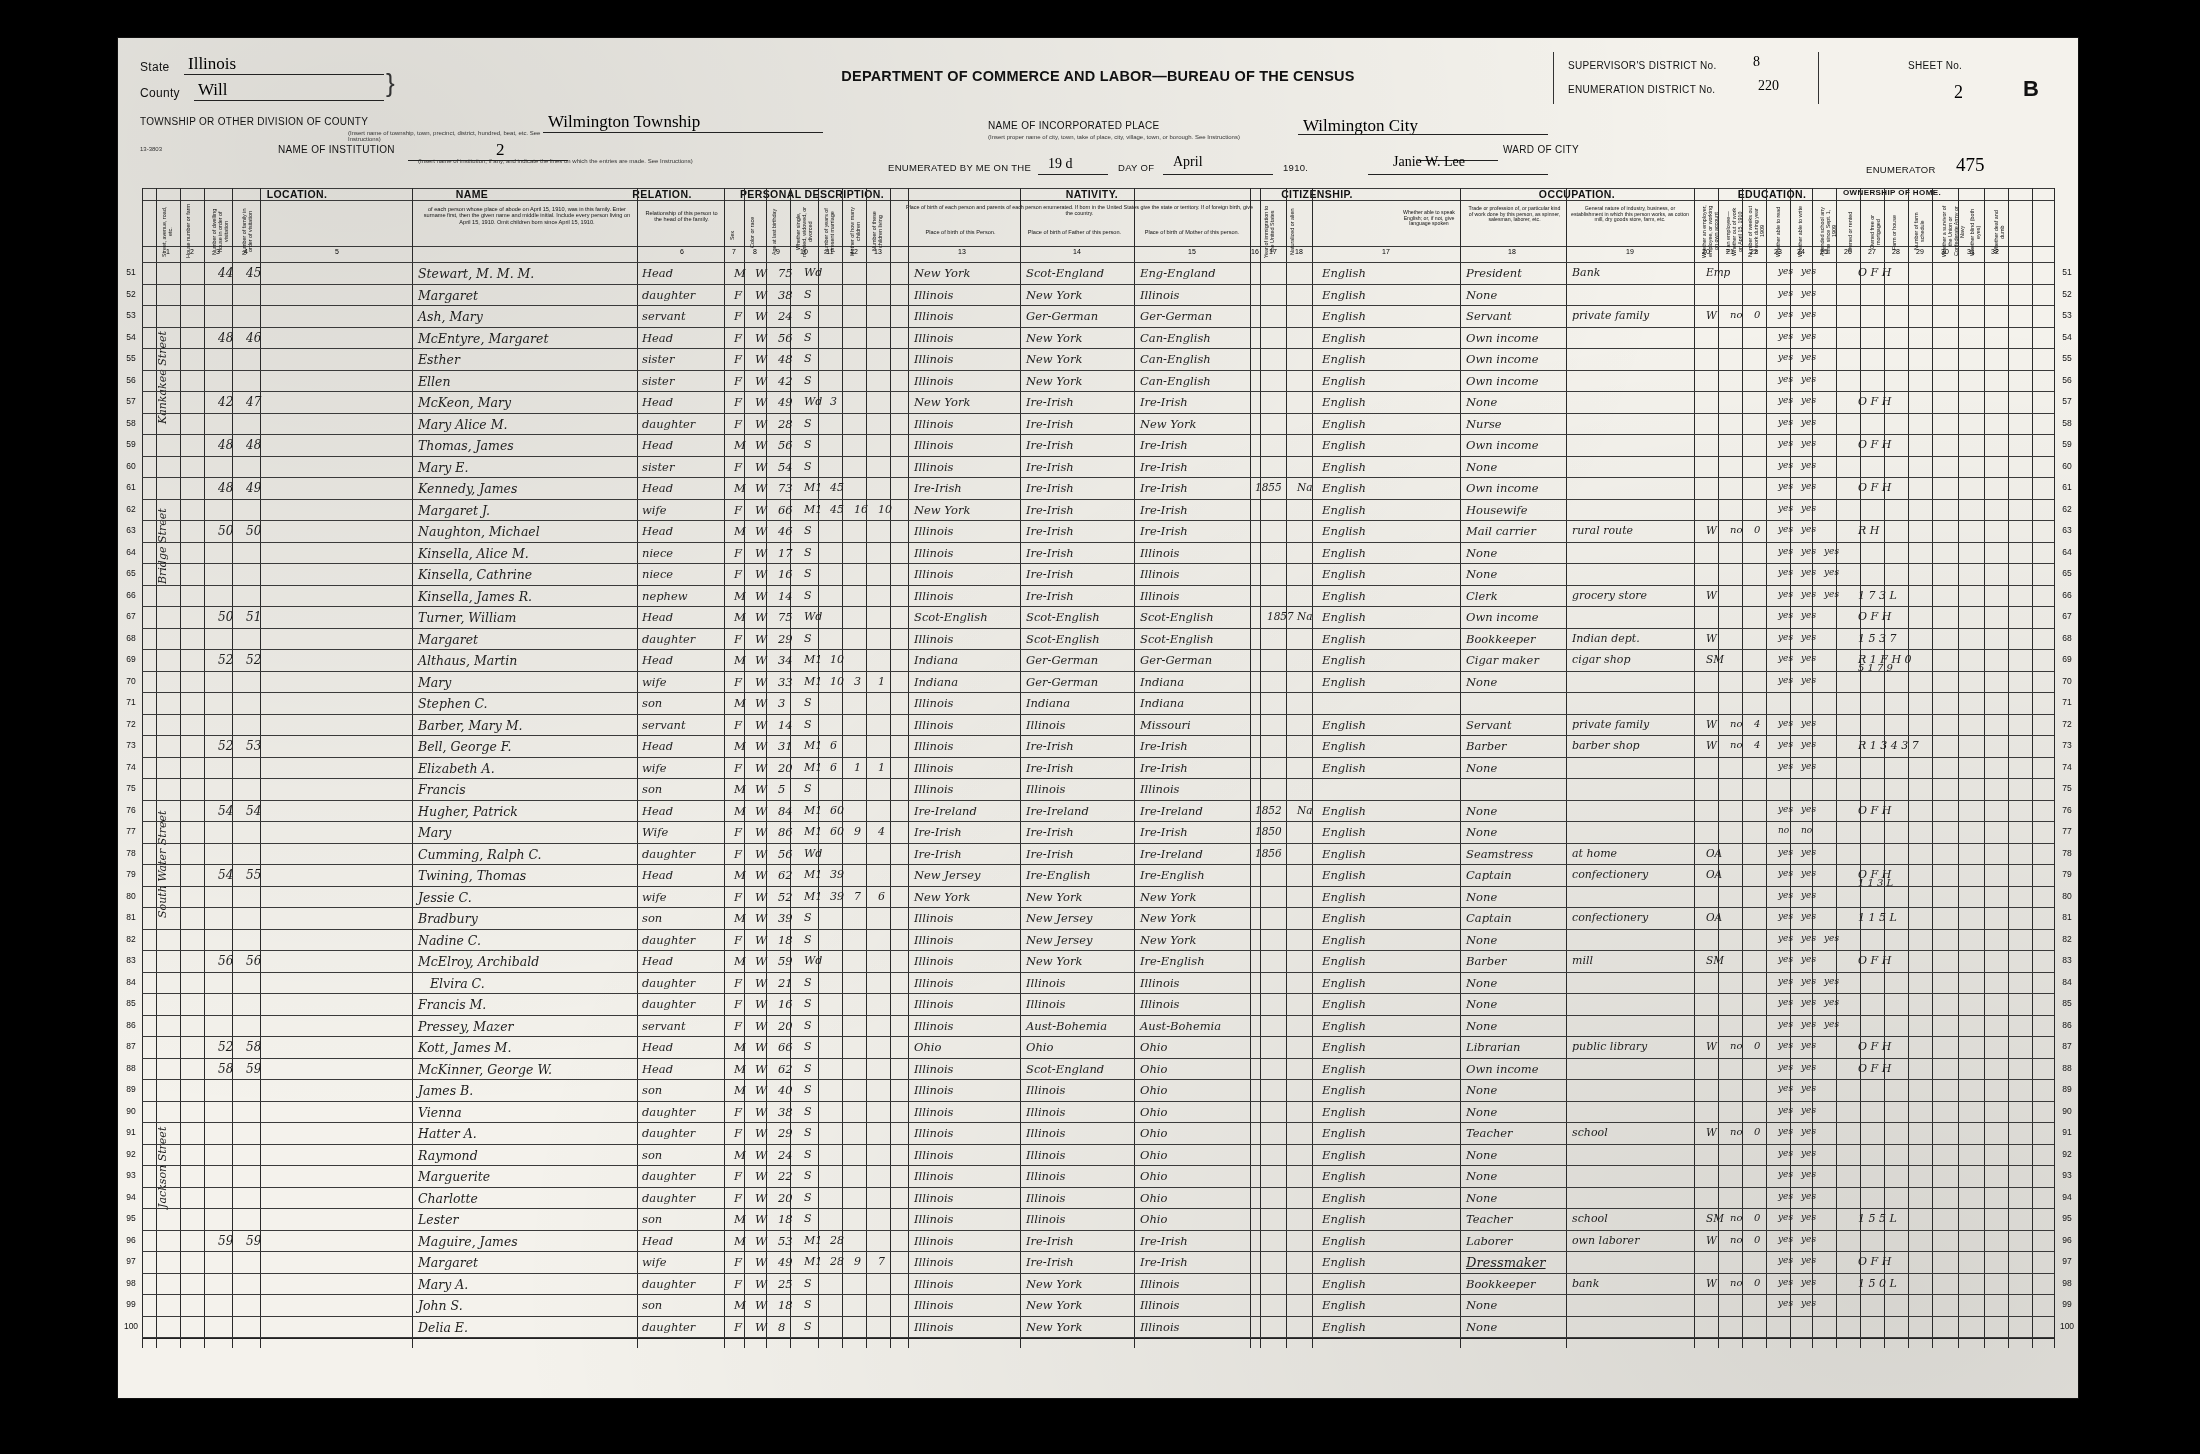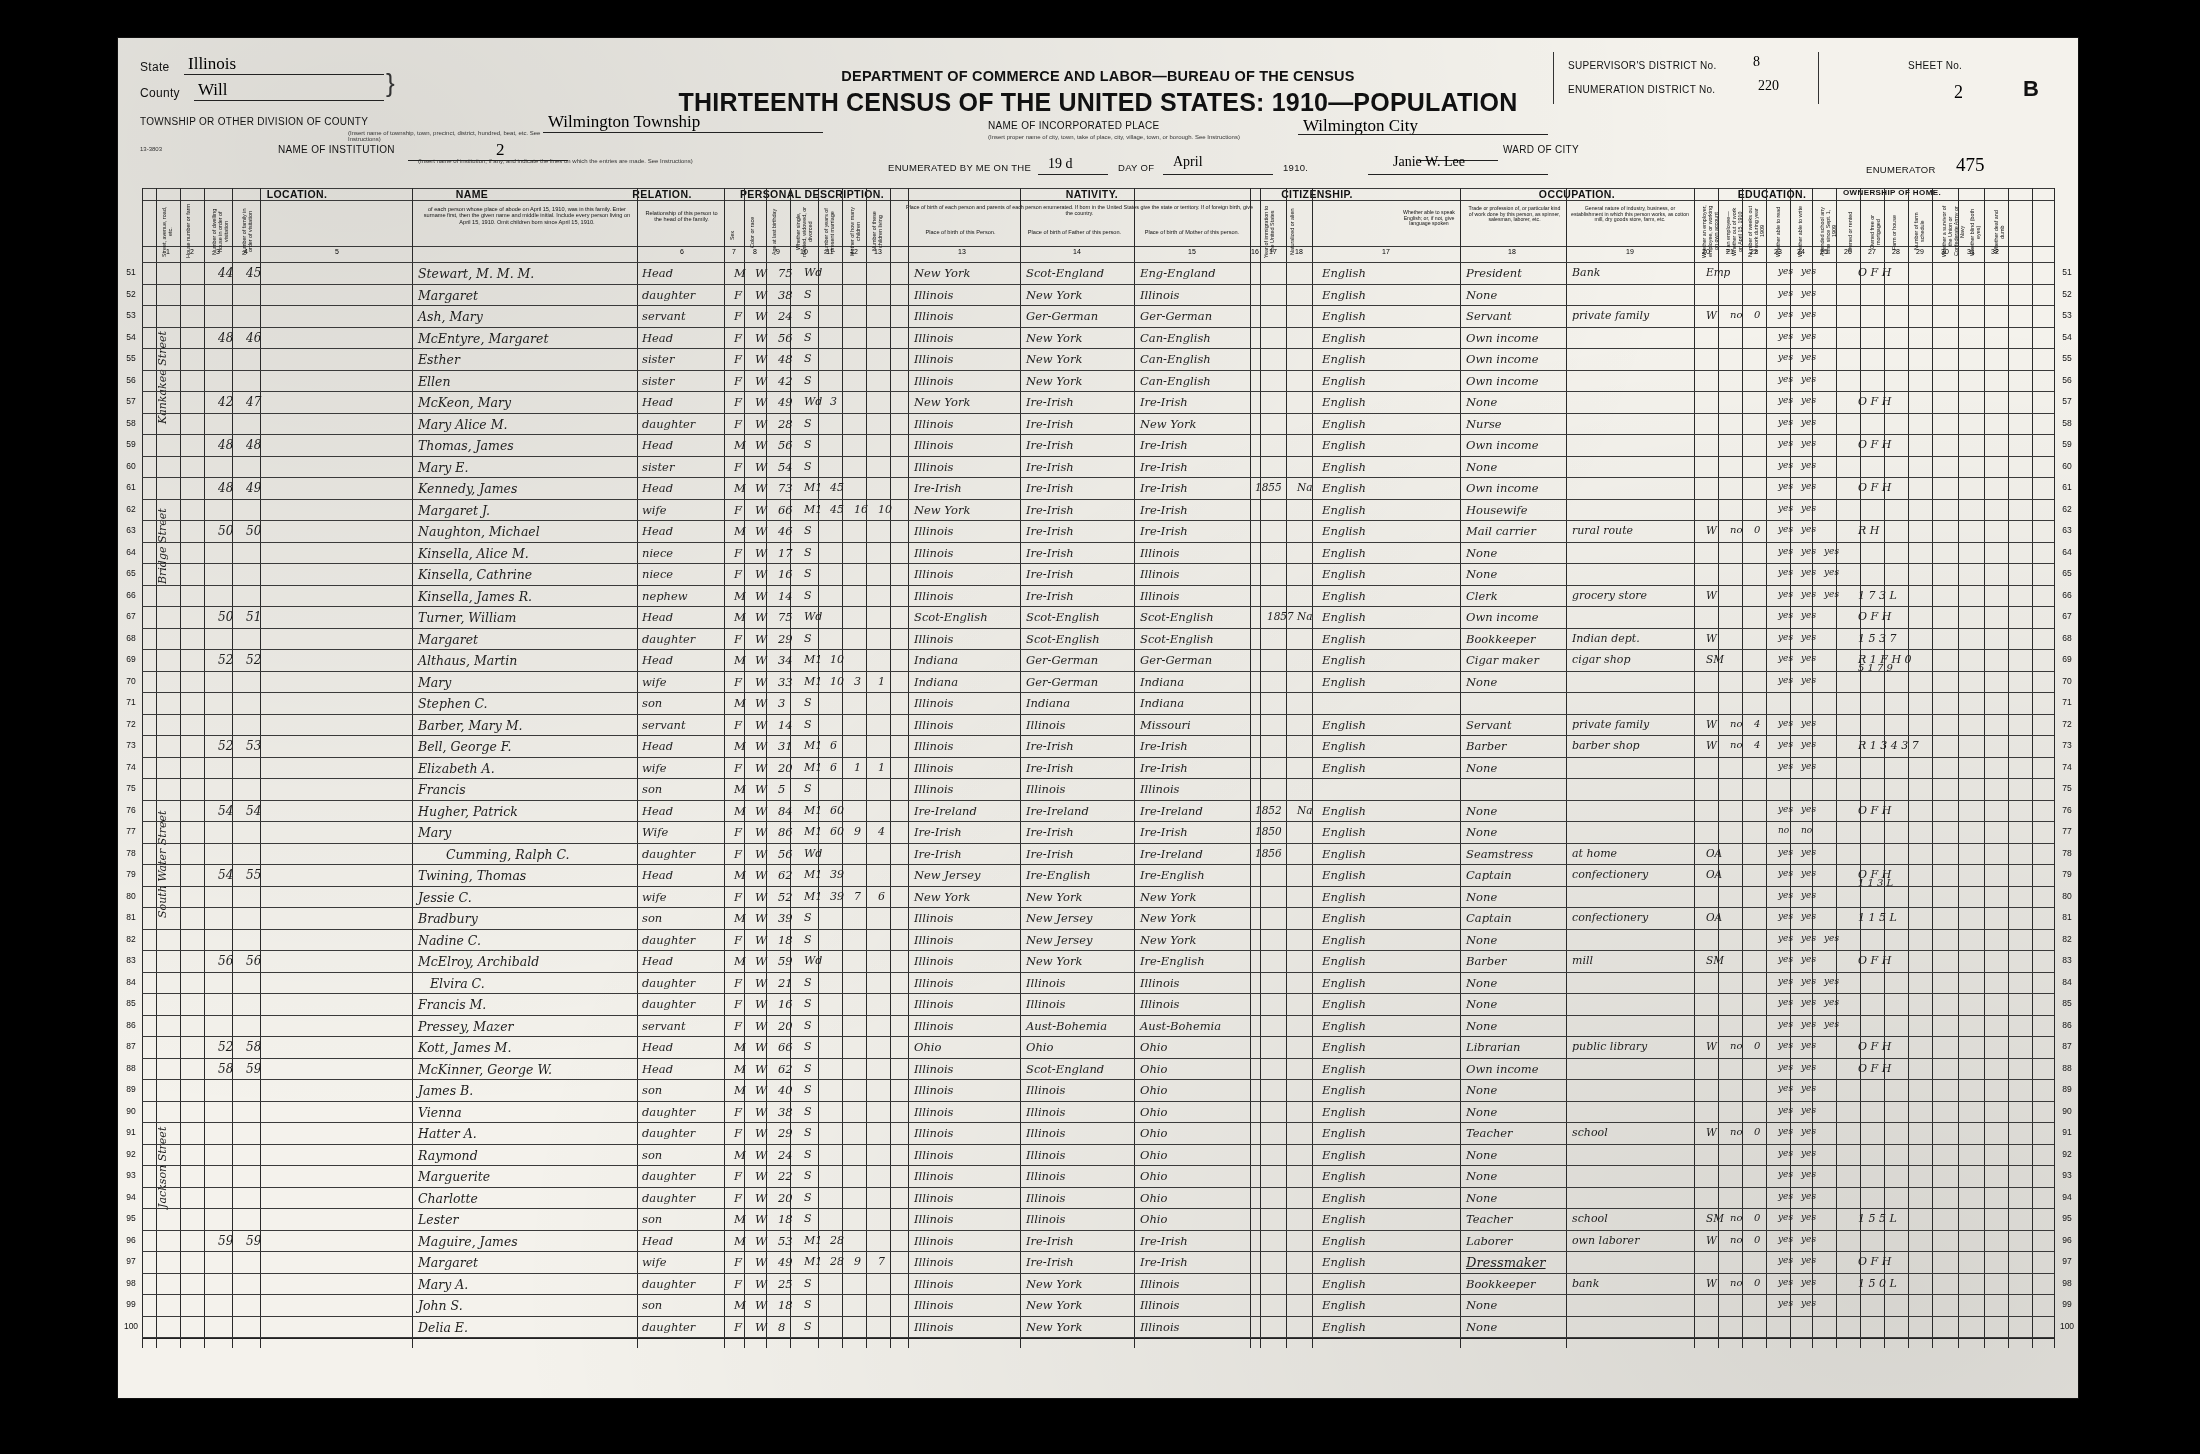--- a/index.html
+++ b/index.html
@@ -65,21 +65,20 @@
       <span class="lbl prt" style="left:22px;top:22px;">State</span>
       <span class="hw" style="left:70px;top:16px;">Illinois</span>
       <div class="ul" style="left:66px;top:36px;width:200px;"></div>
 
       <span class="lbl prt" style="left:22px;top:48px;">County</span>
       <span class="hw" style="left:80px;top:42px;">Will</span>
       <div class="ul" style="left:76px;top:62px;width:190px;"></div>
       <span class="prt" style="position:absolute;left:268px;top:30px;font-size:26px;color:#333;">}</span>
 
       <div id="title1" class="prt">DEPARTMENT OF COMMERCE AND LABOR—BUREAU OF THE CENSUS</div>
-      <div id="title2" class="prt">THIRTEENTH CENSUS OF THE UNITED STATES: 1910—POPULATION</div>
 
       <span class="lbl prt" style="left:22px;top:78px;font-size:10px;">TOWNSHIP OR OTHER DIVISION OF COUNTY</span>
       <span class="tinylbl" style="left:230px;top:92px;width:200px;">(Insert name of township, town, precinct, district, hundred, beat, etc. See Instructions)</span>
       <span class="hw" style="left:430px;top:74px;">Wilmington Township</span>
       <div class="ul" style="left:425px;top:94px;width:280px;"></div>
 
       <span class="lbl prt" style="left:160px;top:106px;font-size:10px;">NAME OF INSTITUTION</span>
       <span class="tinylbl" style="left:300px;top:120px;width:300px;">(Insert name of institution, if any, and indicate the lines on which the entries are made. See Instructions)</span>
       <span class="hw" style="left:378px;top:102px;">2</span>
       <div class="ul" style="left:290px;top:122px;width:160px;"></div>
@@ -833,21 +832,21 @@
           <div class="cell c" style="left: 712px; top: 637px; font-size: 11px; width: 0px; transform: translateX(-50%);">9</div>
           <div class="cell c" style="left: 736px; top: 637px; font-size: 11px; width: 0px; transform: translateX(-50%);">4</div>
           <div class="cell" style="left: 772px; top: 637px; font-size: 11.5px;">Ire-Irish</div>
           <div class="cell" style="left: 884px; top: 637px; font-size: 11.5px;">Ire-Irish</div>
           <div class="cell" style="left: 998px; top: 637px; font-size: 11.5px;">Ire-Irish</div>
           <div class="cell" style="left: 1113px; top: 637px; font-size: 10.5px;">1850</div>
           <div class="cell" style="left: 1180px; top: 637px; font-size: 11.5px;">English</div>
           <div class="cell" style="left: 1324px; top: 637px; font-size: 11.5px;">None</div>
           <div class="cell c" style="left: 1636px; top: 637px; font-size: 9px; width: 0px; transform: translateX(-50%);">no</div>
           <div class="cell c" style="left: 1659px; top: 637px; font-size: 9px; width: 0px; transform: translateX(-50%);">no</div>
-          <div class="cell" style="left: 276px; top: 658.5px; font-size: 12.5px; margin-left: 28px;">Cumming, Ralph C.</div>
+          <div class="cell" style="left: 276px; top: 658.5px; font-size: 12.5px;">Cumming, Ralph C.</div>
           <div class="cell" style="left: 500px; top: 658.5px; font-size: 11.5px;">daughter</div>
           <div class="cell c" style="left: 592px; top: 658.5px; font-size: 11.5px; width: 0px; transform: translateX(-50%);">F</div>
           <div class="cell c" style="left: 613px; top: 658.5px; font-size: 11.5px; width: 0px; transform: translateX(-50%);">W</div>
           <div class="cell c" style="left: 636px; top: 658.5px; font-size: 11.5px; width: 0px; transform: translateX(-50%);">56</div>
           <div class="cell c" style="left: 662px; top: 658.5px; font-size: 11px; width: 0px; transform: translateX(-50%);">Wd</div>
           <div class="cell" style="left: 772px; top: 658.5px; font-size: 11.5px;">Ire-Irish</div>
           <div class="cell" style="left: 884px; top: 658.5px; font-size: 11.5px;">Ire-Irish</div>
           <div class="cell" style="left: 998px; top: 658.5px; font-size: 11.5px;">Ire-Ireland</div>
           <div class="cell" style="left: 1113px; top: 658.5px; font-size: 10.5px;">1856</div>
           <div class="cell" style="left: 1180px; top: 658.5px; font-size: 11.5px;">English</div>

